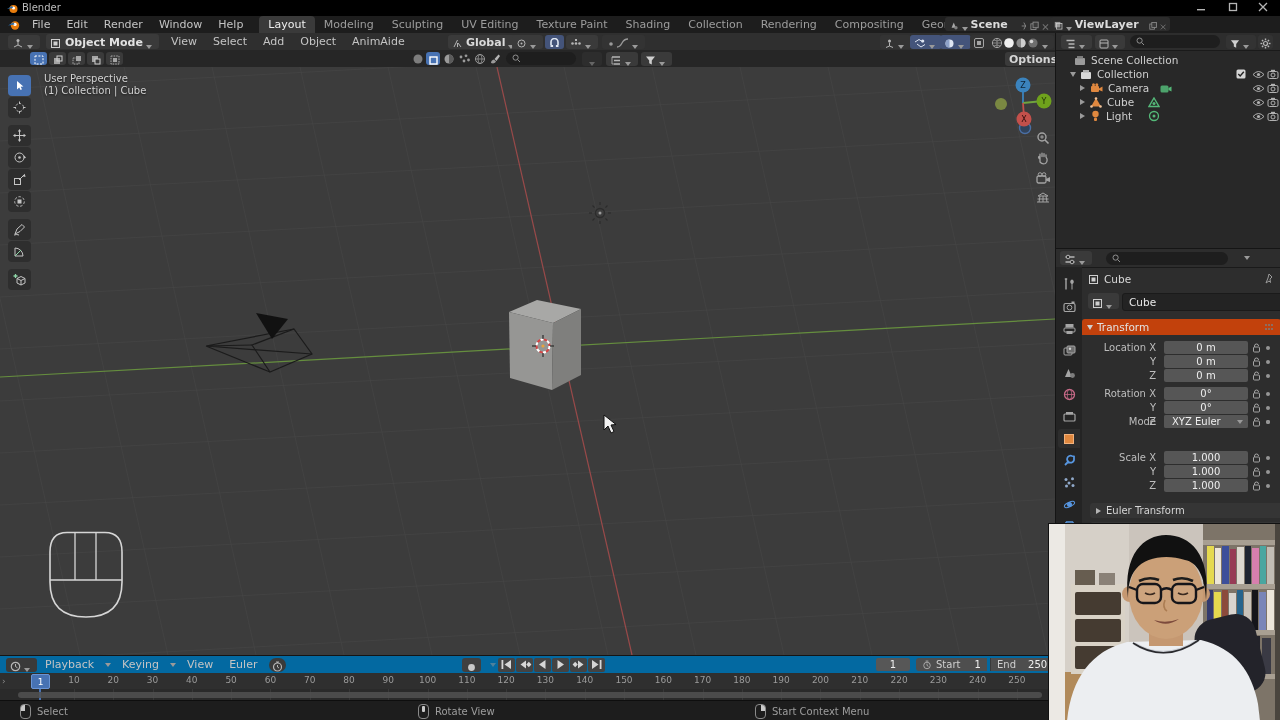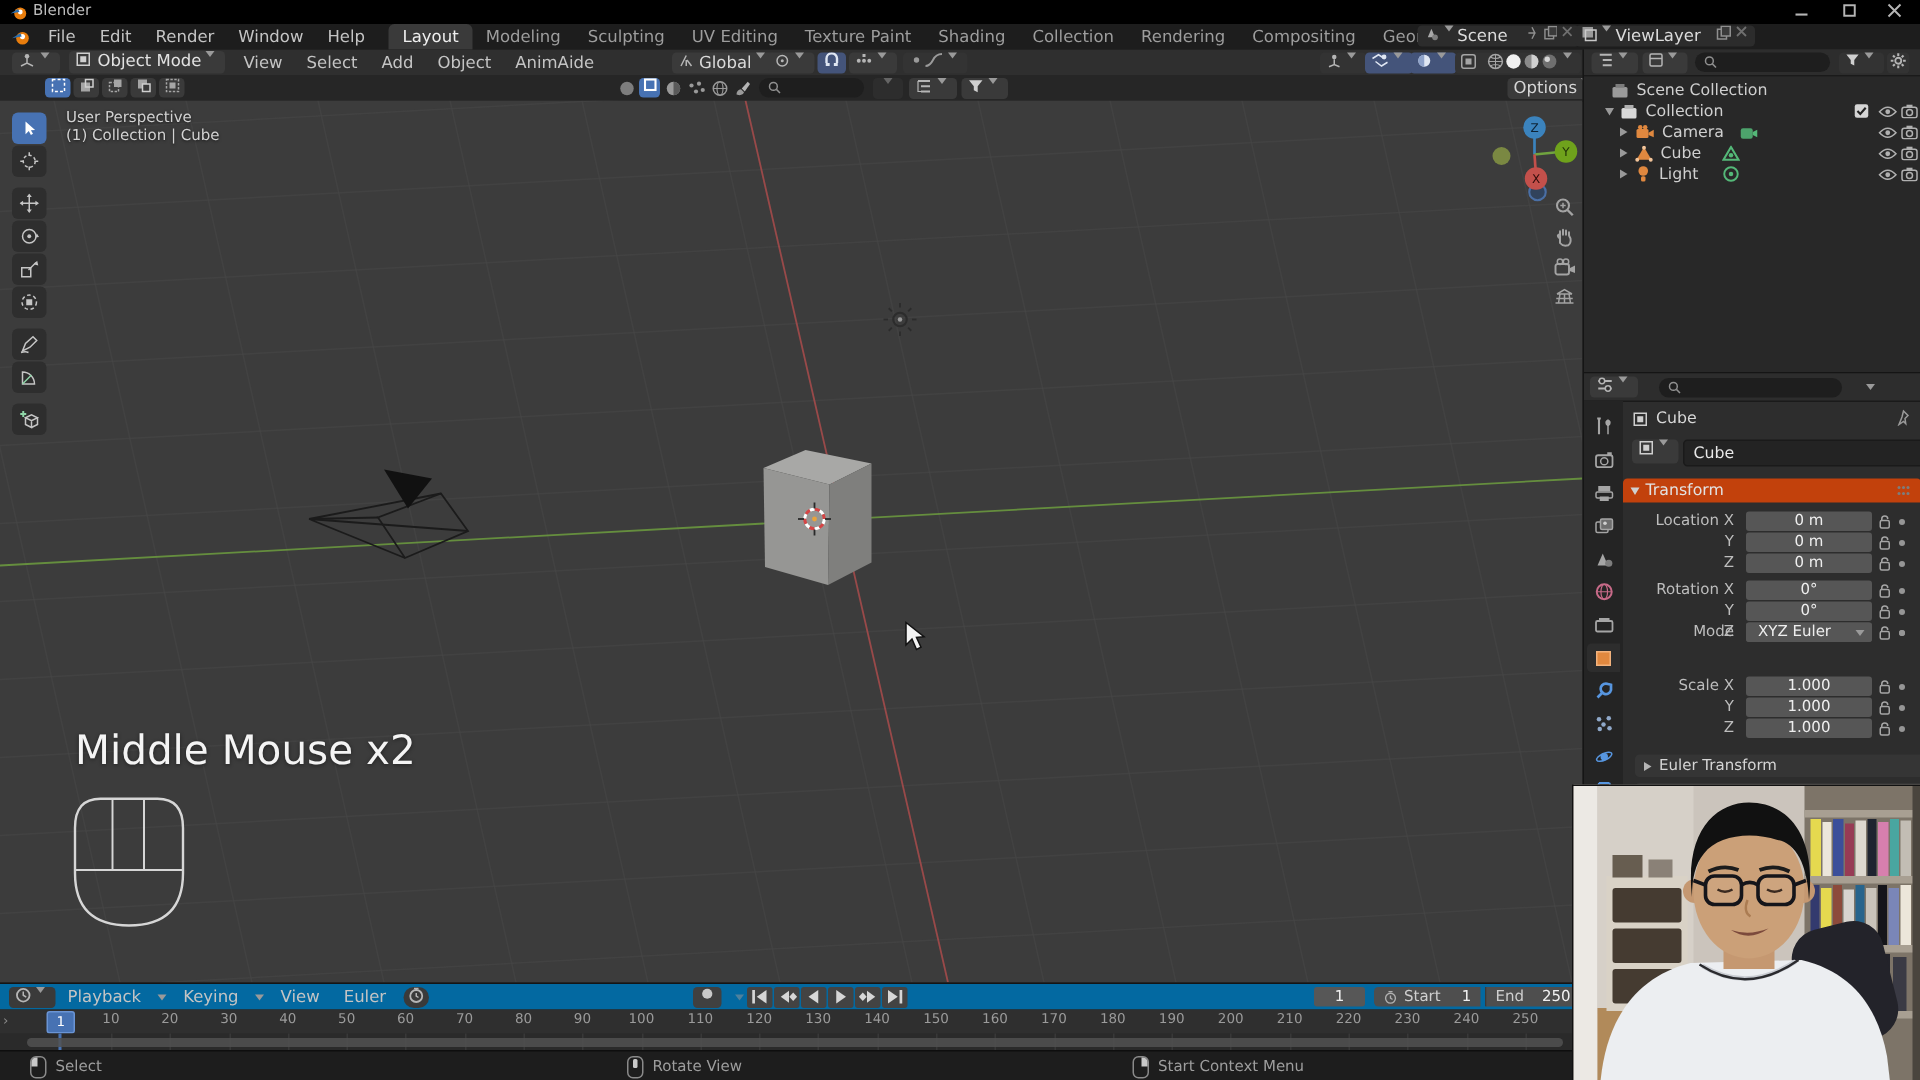--- a/index.html
+++ b/index.html
@@ -10,21 +10,21 @@
   .row{display:flex;align-items:center;}
   
   .titlebar{left:0;top:0;width:1280px;height:16px;background:#000000;color:#bdbdbd;font-size:10px;}
   .topbar{left:0;top:16px;width:1280px;height:17px;background:#1d1d1d;border-bottom:1px solid #101010;}
   .menu-item{padding:0 8px;color:#c4c4c4;font-size:11px;line-height:17px;cursor:default;}
   .wstab{padding:0 9px;color:#9d9d9d;font-size:11px;line-height:17px;border-radius:4px 4px 0 0;}
   .wstab.active{background:#3a3a3a;color:#efefef;}
   .vph{left:0;top:33px;width:1280px;height:17px;background:#2f2f2f;border-bottom:1px solid #181818;}
   .tset{left:0;top:50px;width:1280px;height:17px;background:#262626;border-bottom:1px solid #151515;}
   .caret{display:inline-block;width:0;height:0;border-left:3px solid transparent;border-right:3px solid transparent;border-top:4px solid #9a9a9a;margin:0 3px;vertical-align:middle;}
-  .chip{display:inline-flex;align-items:flex-start;background:#2c2c2c;border-radius:3px;height:14px;padding:0 4px;}
+  .chip{display:inline-flex;align-items:flex-end;background:#2c2c2c;border-radius:3px;height:14px;padding:0 4px;font-weight:bold;}
   .field{background:#1e1e1e;border-radius:8px;height:13px;display:inline-flex;align-items:center;padding:0 6px;color:#8a8a8a;}
   
   .vp{left:0;top:67px;width:1055px;height:588px;background:#3c3c3c;overflow:hidden;}
   .toolbtn{position:absolute;left:8px;width:23px;height:21px;background:#2e2e2e;border-radius:4px;
            display:flex;align-items:center;justify-content:center;}
   .toolbtn.active{background:#4772b3;}
   .ovl-txt{color:#d2d2d2;font-size:10px;text-shadow:0 1px 2px rgba(0,0,0,.6);}
   .hint-txt{color:#f4f4f4;font-size:27px;text-shadow:0 1px 3px rgba(0,0,0,.45);}
   .navicon{position:absolute;left:1034px;width:18px;height:18px;display:flex;align-items:center;justify-content:center;opacity:.85;}
   
@@ -479,21 +479,20 @@
             <path d="M2.5,1 V5 M0.5,3 H4.5" stroke="#8fd6a8" stroke-width="1.3"></path>
           </svg>
         </div>
     </div>
 
     
     <div class="abs ovl-txt" style="left:44px;top:6px">User Perspective</div>
     <div class="abs ovl-txt" style="left:44px;top:18px">(1) Collection | Cube</div>
 
     
-    <div class="abs hint-txt" style="left:50px;top:418px">Middle Mouse x2</div>
     <svg class="abs" style="left:48px;top:464px" width="76" height="88" viewBox="0 0 76 88">
       <path d="M19,1.5 H57 Q74,1.5 74,21 V51 Q74,86 38,86 Q2,86 2,51 V21 Q2,1.5 19,1.5 Z" fill="none" stroke="#d6d6d6" stroke-width="1.6"></path>
       <path d="M2,49 H74" stroke="#d6d6d6" stroke-width="1.3"></path>
       <path d="M27,1.5 V49 M48,1.5 V49" stroke="#d6d6d6" stroke-width="1.3"></path>
     </svg>
 
     
     <svg class="abs" style="left:988px;top:8px" width="66" height="62" viewBox="0 0 66 62">
       <line x1="35" y1="28" x2="35" y2="13" stroke="#3b83bd" stroke-width="1.8"></line>
       <line x1="35" y1="28" x2="55" y2="26" stroke="#70a33f" stroke-width="1.8"></line>

